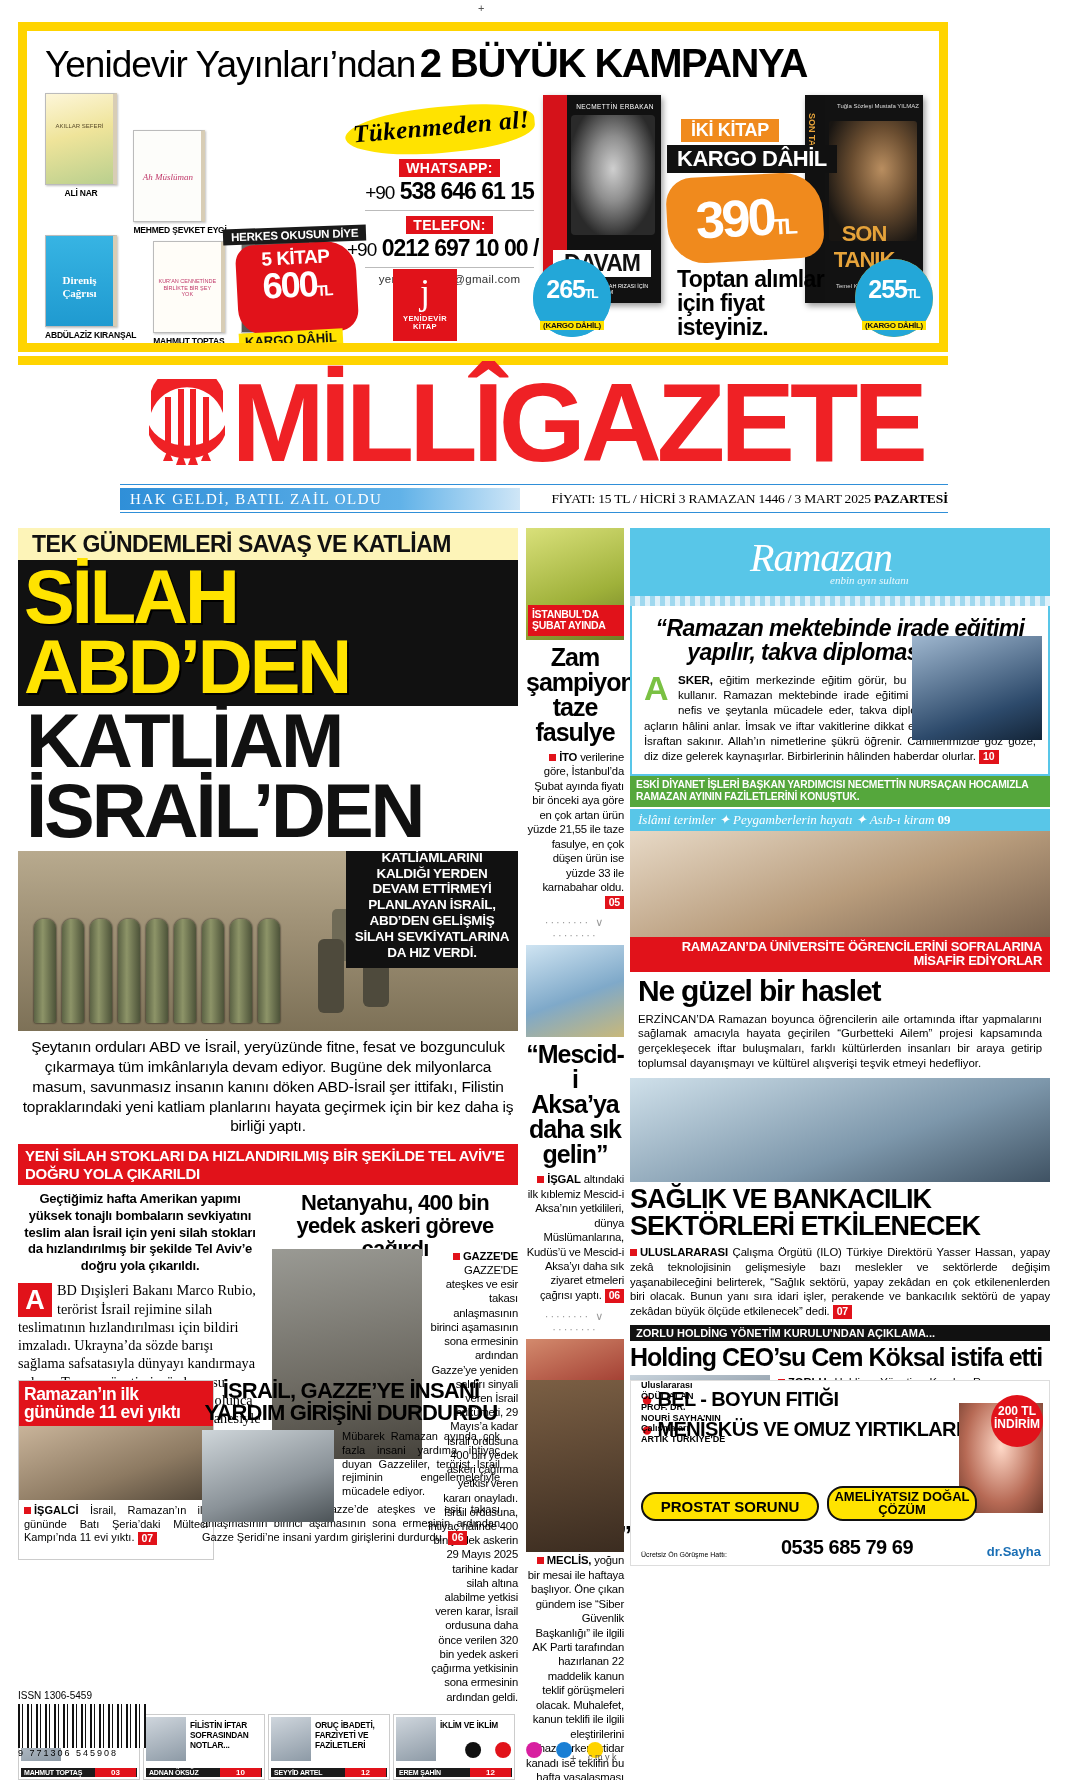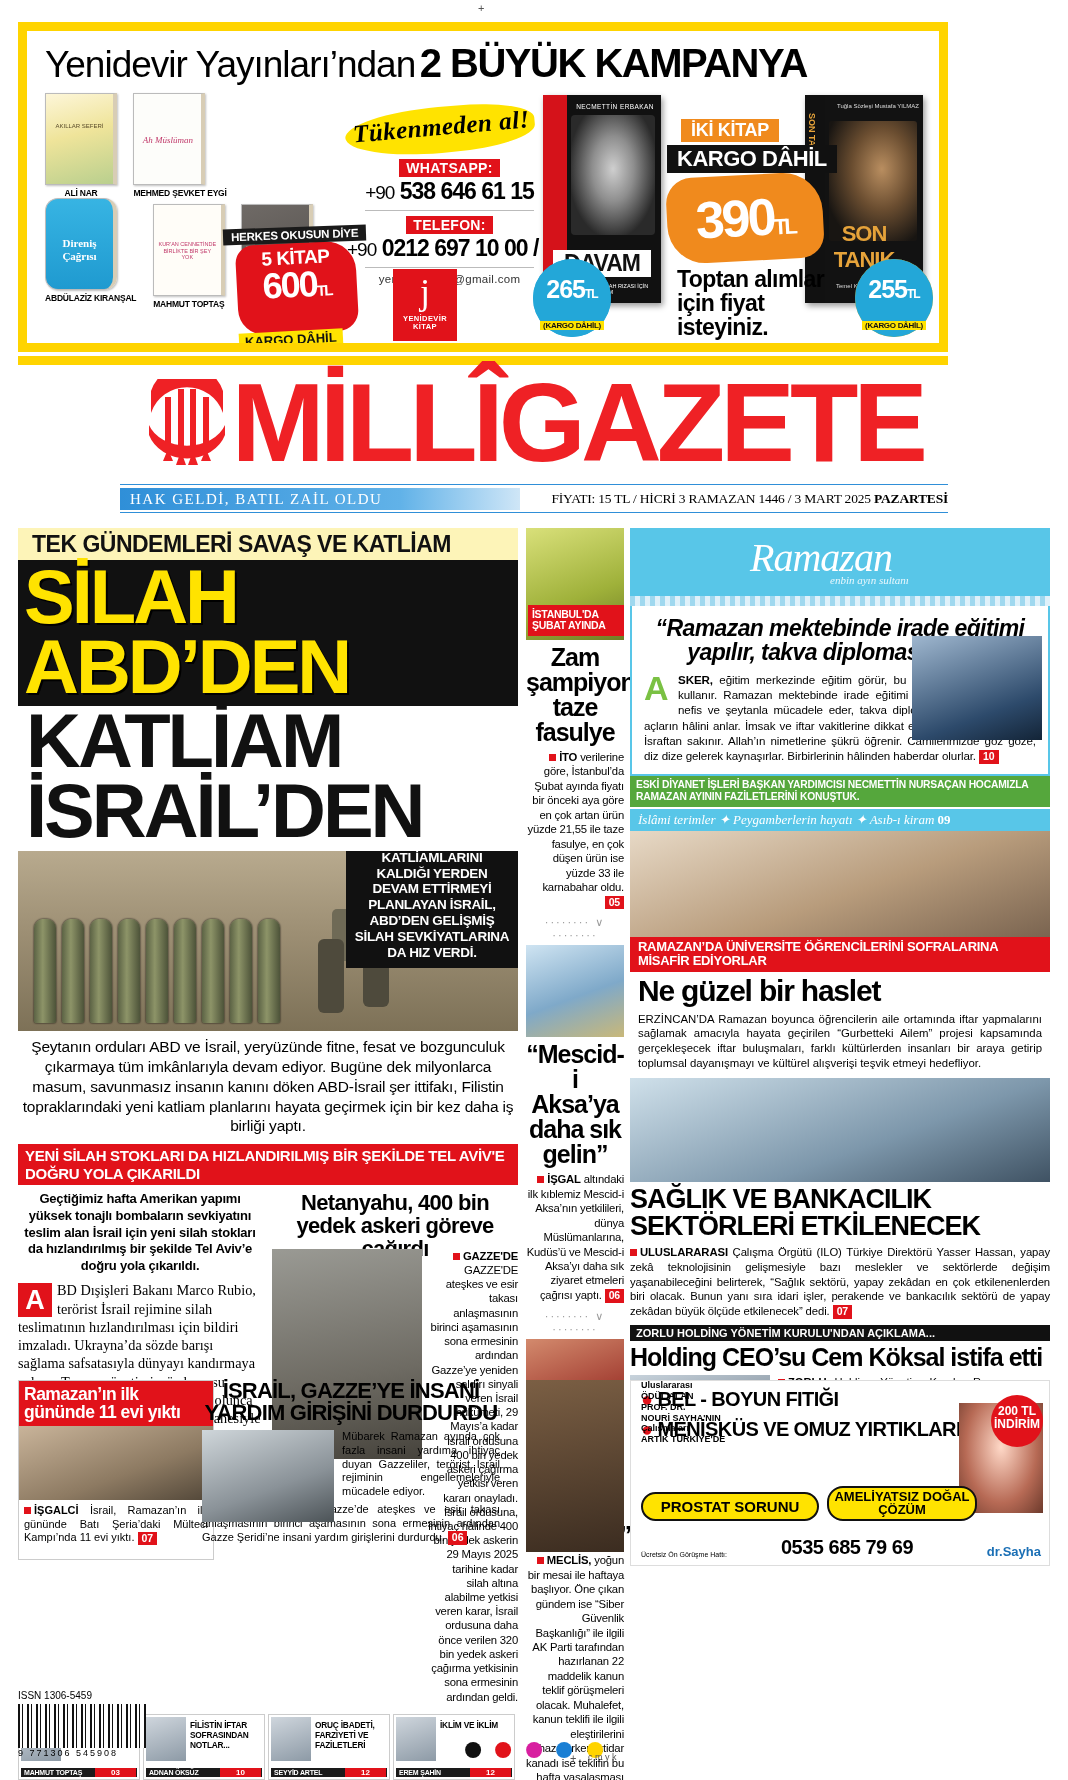--- a/index.html
+++ b/index.html
@@ -24,22 +24,22 @@
   .ad-title { position:absolute; left:18px; top:10px; white-space:nowrap; }
   .ad-title .t1 { font-size:37px; font-weight:400; letter-spacing:-1px; font-family:"Liberation Sans", sans-serif; }
   .ad-title .t2 { font-size:40px; font-weight:bold; letter-spacing:-1.5px; }
 
   .bookshelf { position:absolute; left:12px; top:62px; width:300px; }
   .bk { display:inline-block; vertical-align:top; text-align:center; margin:0 6px; }
   .bkimg { width:72px; height:92px; border:1px solid #bbb; border-right:4px solid #d8cdb5;
            box-shadow:1px 1px 2px rgba(0,0,0,.25); position:relative; overflow:hidden;}
   .bkname { font-size:8.5px; font-weight:bold; margin-top:3px; letter-spacing:-.2px;}
   .bk1 .bkimg { background:linear-gradient(165deg,#fdf6d9 0%,#efe49a 45%,#b9cf8e 100%); }
-  .bk2 .bkimg { background:#fdfdfa; }
-  .bk3 .bkimg { background:linear-gradient(180deg,#37b4e3 0%,#1f9ad0 100%);border-radius:13px; }
+  .bk2 .bkimg { background:#fdfdfa;margin-top:37px; }
+  .bk3 .bkimg { background:linear-gradient(180deg,#37b4e3 0%,#1f9ad0 100%); }
   .bk4 .bkimg { background:#fffdf8; }
   .bk5 .bkimg { background:linear-gradient(160deg,#6f6a66 0%,#524e4b 100%); }
   .bkcap { position:absolute; left:4px; right:4px; top:32%; font-size:6px; color:#5a4c2a; line-height:1.2;}
   .bk3 .bkcap { color:#fff; font-size:11px; font-weight:bold; top:42%; font-family:"Liberation Serif",serif;}
   .bk5 .bkcap { color:#e9e5e0; font-size:8px; font-weight:bold; top:46%; background:#8b8682;}
   .bk2 .bkcap { color:#c0396a; font-size:9px; font-style:italic; top:45%; font-family:"Liberation Serif",serif;}
   .bk4 .bkcap { color:#c0396a; font-size:5.5px; top:40%; }
 
   .tukenmeden {
     position:absolute; left:318px; top:76px; width:190px; height:46px;
@@ -230,21 +230,21 @@
      line-height:28px; margin:2px 4px 0 0;}
   .ram-photo { position:absolute; right:6px; bottom:34px; width:130px; height:104px;
      background:linear-gradient(160deg,#9fb7cf,#2d4a6b 70%,#132437);}
   .ram-green { background:#55a73c; color:#fff; font-size:10.3px; font-weight:bold; line-height:1.2;
      padding:3px 6px; letter-spacing:-.2px;}
   .ram-cyan { background:#58c6e8; color:#fff; font-size:13px; font-style:italic; padding:3px 8px;
      font-family:"Liberation Serif",serif; margin-top:2px;}
   .ram-cyan .pg { font-style:normal; font-weight:bold; }
   .ram-photo2 { width:420px; height:106px; background:linear-gradient(160deg,#e7d9c6,#b89c7c 55%,#7a6450);}
   .ram-red { background:#e1121a; color:#fff; font-size:13px; font-weight:bold; line-height:1.12;
-     padding:3px 8px; letter-spacing:-.3px;}
+     padding:3px 8px; letter-spacing:-.3px;text-align:right;}
   .ram-h2 { font-size:30px; font-weight:bold; letter-spacing:-1.2px; padding:2px 8px;}
   .ram-p { font-size:11.4px; line-height:1.28; padding:2px 8px 8px; text-align:justify;}
 
   .sag-photo { width:420px; height:104px; background:linear-gradient(160deg,#cfe0ea,#7d97ab 60%,#3f5263);}
   .sag-h { font-size:27px; font-weight:bold; line-height:1.0; letter-spacing:-1px; margin-top:4px;}
   .sag-b { font-size:11.3px; line-height:1.3; margin-top:5px; text-align:justify; letter-spacing:-.1px;}
   .zorlu-bar { background:#111; color:#fff; font-size:11px; font-weight:bold; padding:2px 6px; margin-top:6px;}
   .zorlu-h { font-size:25px; font-weight:bold; line-height:1.03; letter-spacing:-1px; margin-top:4px;}
   .zorlu-wrap { position:relative; margin-top:4px; }
   .zorlu-photo { position:absolute; left:0; top:0; width:140px; height:108px;

